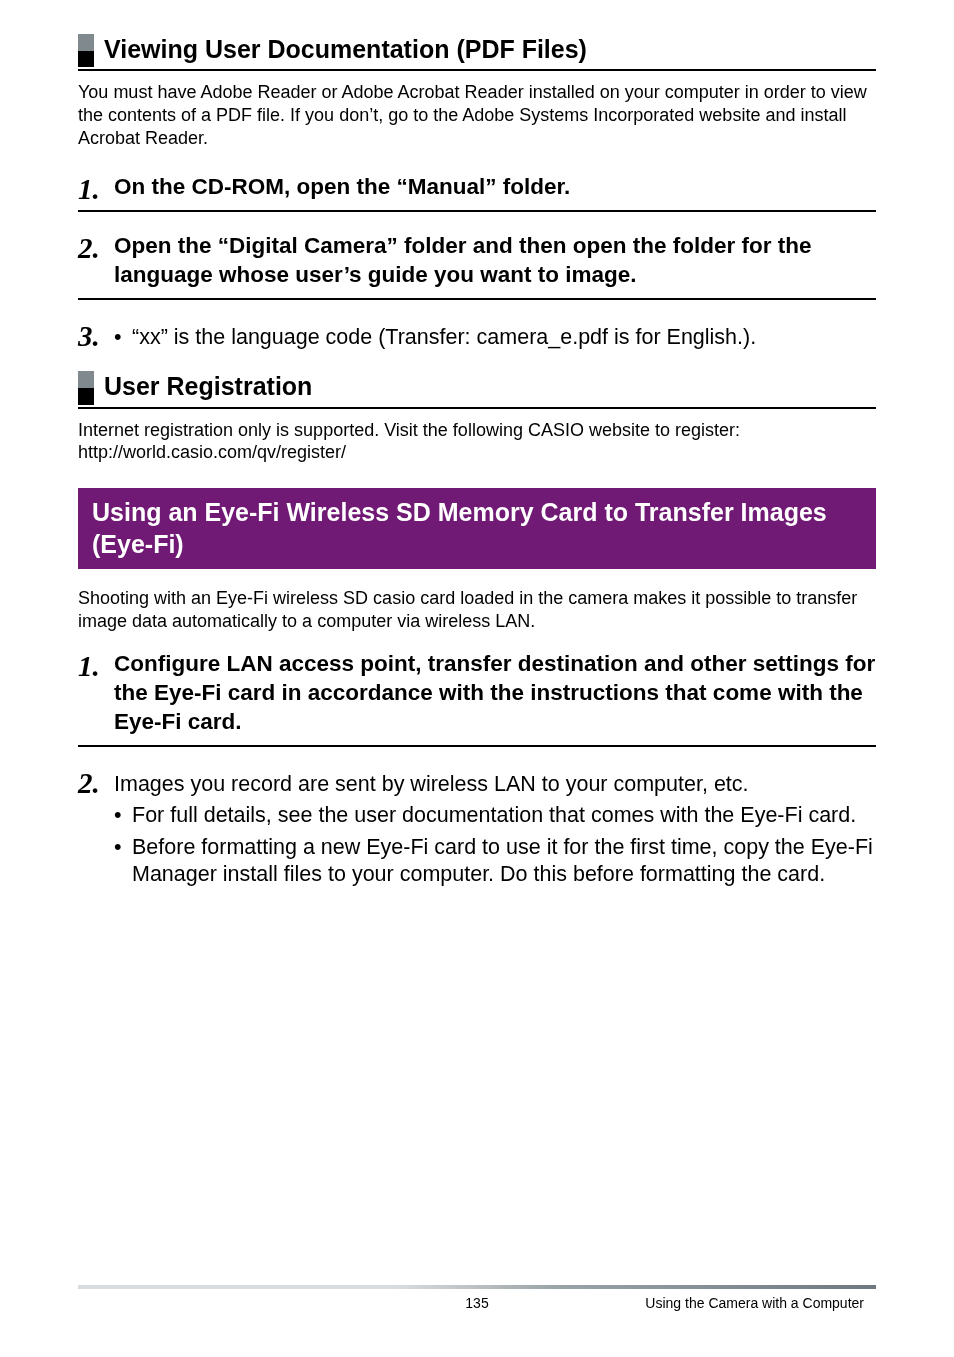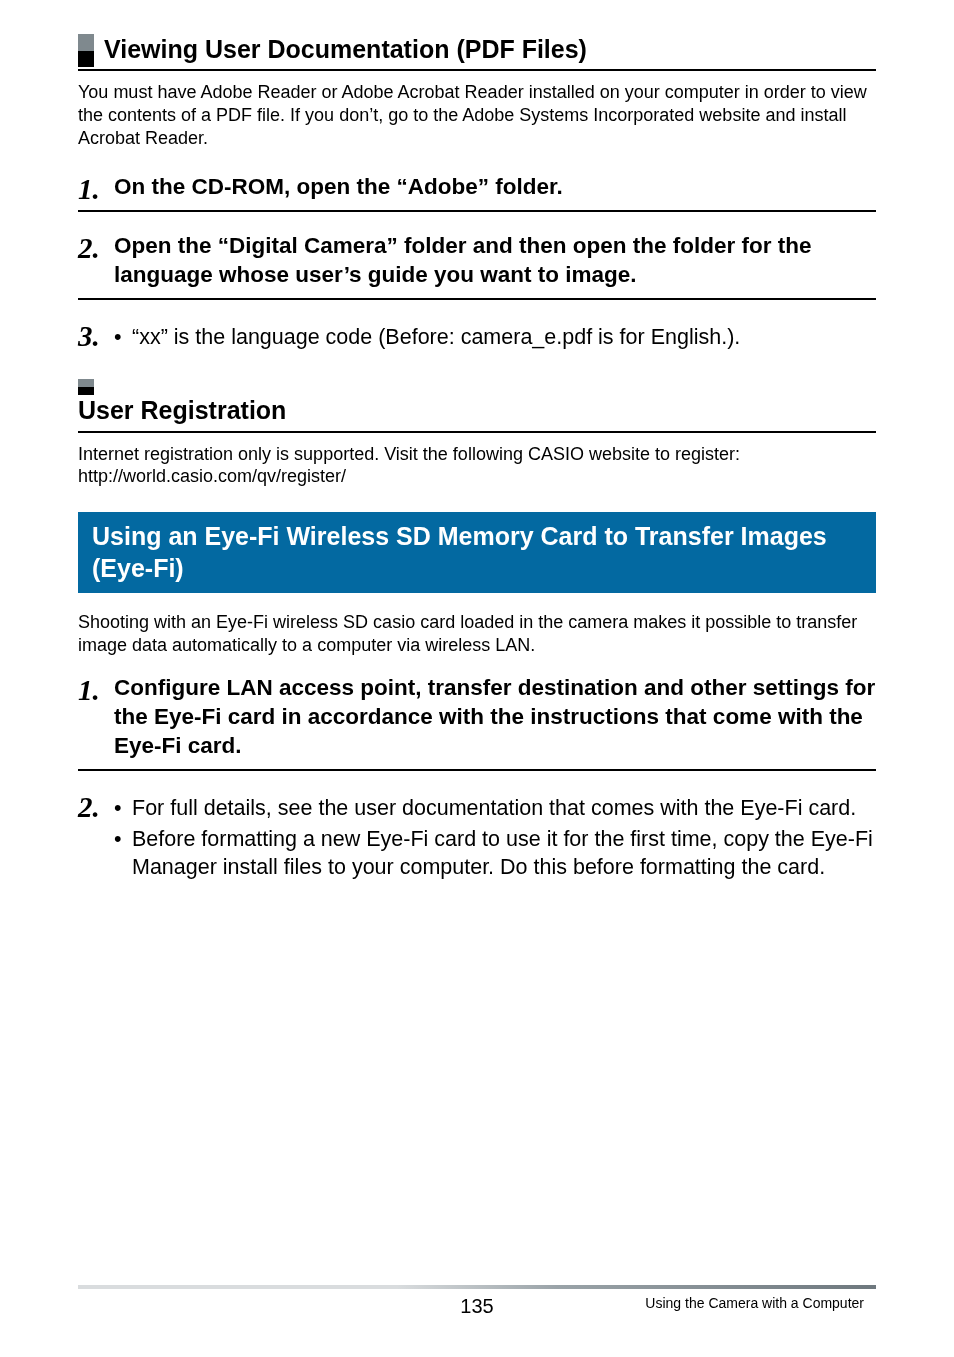--- a/index.html
+++ b/index.html
@@ -83,23 +83,23 @@
   .bullet-dot {
     width: 18px;
     flex: 0 0 18px;
   }
   .bullet-text { flex: 1; }
   .step-rule {
     height: 2px;
     background: #000;
     margin-top: 8px;
   }
-  .sect-gap-before-h2 { margin-top: 28px; flex-direction: column; }
+  .sect-gap-before-h2 { margin-top: 20px; }
   .h1-box {
-    background: #0369a1;
+    background: #701a75;
     color: #fff;
     font-size: 25px;
     font-weight: bold;
     line-height: 1.3;
     padding: 8px 14px;
     margin-top: 24px;
     margin-bottom: 18px;
   }
   .footer {
     position: absolute;
@@ -113,21 +113,21 @@
     margin-bottom: 6px;
   }
   .footer-row {
     position: relative;
     height: 20px;
   }
   .footer-page {
     position: absolute;
     left: 50%;
     transform: translateX(-50%);
-    font-size: 20px;
+    font-size: 14px;
   }
   .footer-title {
     position: absolute;
     right: 12px;
     font-size: 14px;
   }
 </style>
 </head>
 <body>
 
@@ -139,21 +139,21 @@
   <div class="h2-text">Viewing User Documentation (PDF Files)</div>
 </div>
 <div class="h2-rule"></div>
 
 <div class="body-text">You must have Adobe Reader or Adobe Acrobat Reader installed on your computer in order to view the contents of a PDF file. If you don’t, go to the Adobe Systems Incorporated website and install Acrobat Reader.</div>
 
 <div class="step step-first">
   <div class="step-head">
     <div class="step-num">1.</div>
     <div class="step-body">
-      <div class="step-title">On the CD-ROM, open the “Adobe” folder.</div>
+      <div class="step-title">On the CD-ROM, open the “Manual” folder.</div>
     </div>
   </div>
 </div>
 <div class="step-rule"></div>
 
 <div class="step">
   <div class="step-head">
     <div class="step-num">2.</div>
     <div class="step-body">
       <div class="step-title">Open the “Digital Camera” folder and then open the folder for the language whose user’s guide you want to image.</div>
@@ -161,21 +161,21 @@
   </div>
 </div>
 <div class="step-rule"></div>
 
 <div class="step">
   <div class="step-head">
     <div class="step-num">3.</div>
     <div class="step-body">
       <div class="bullet-row">
         <div class="bullet-dot">•</div>
-        <div class="bullet-text">“xx” is the language code (Before: camera_e.pdf is for English.).</div>
+        <div class="bullet-text">“xx” is the language code (Transfer: camera_e.pdf is for English.).</div>
       </div>
     </div>
   </div>
 </div>
 
 <div class="h2-row sect-gap-before-h2">
   <div class="h2-bar">
     <div class="top"></div>
       <div class="bot"></div>
   </div>
@@ -197,20 +197,21 @@
       <div class="step-title">Configure LAN access point, transfer destination and other settings for the Eye-Fi card in accordance with the instructions that come with the Eye-Fi card.</div>
     </div>
   </div>
 </div>
 <div class="step-rule"></div>
 
 <div class="step">
   <div class="step-head">
     <div class="step-num">2.</div>
     <div class="step-body">
+      <div class="step-detail">Images you record are sent by wireless LAN to your computer, etc.</div>
       <div class="bullet-row">
         <div class="bullet-dot">•</div>
         <div class="bullet-text">For full details, see the user documentation that comes with the Eye-Fi card.</div>
       </div>
       <div class="bullet-row">
         <div class="bullet-dot">•</div>
         <div class="bullet-text">Before formatting a new Eye-Fi card to use it for the first time, copy the Eye-Fi Manager install files to your computer. Do this before formatting the card.</div>
       </div>
     </div>
   </div>

